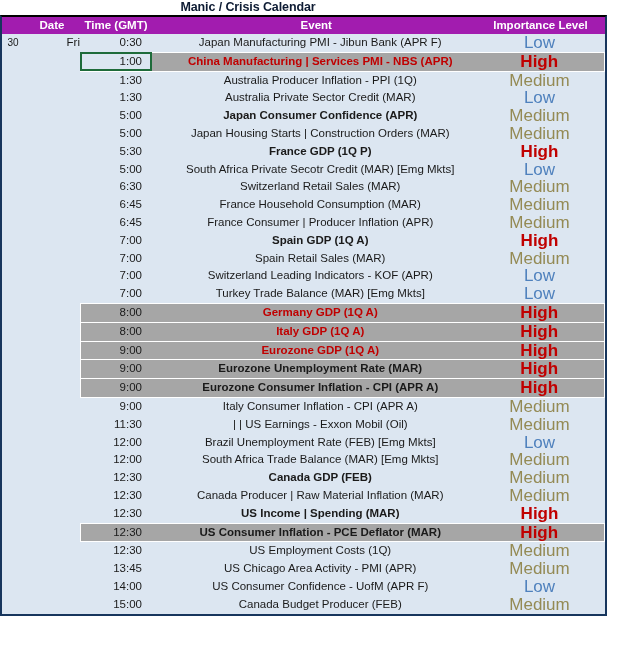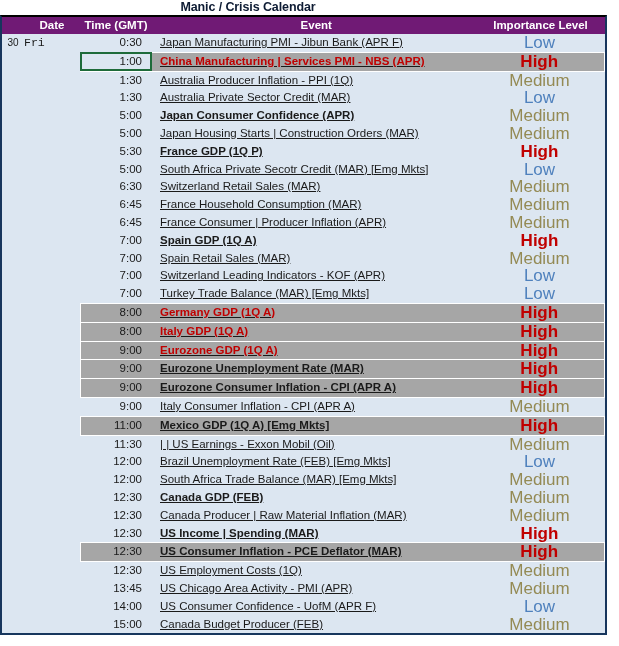--- a/index.html
+++ b/index.html
@@ -47,21 +47,21 @@
 
   table.cal {
     width: 100%;
     border-collapse: collapse;
     table-layout: fixed;
     background: #dce6f1;
   }
 
   
   thead th {
-    background: #701a75;
+    background: #a21caf;
     color: #ffffff;
     font-size: 11.5px;
     font-weight: bold;
     height: 17px;
     padding: 0;
     line-height: 17px;
     border: none;
     margin-top: 29px;
   }
   th.h-daynum { width: 22px; }
@@ -77,23 +77,23 @@
     font-size: 11.5px;
     color: #1a1a1a;
     line-height: 17.8px;
     height: 17.8px;
     border: none;
     white-space: nowrap;
     overflow: hidden;
   }
 
   td.c-daynum { text-align: center; font-size: 10px; }
-  td.c-dow    { text-align: left; font-size: 11.5px; font-family: Liberation Mono, monospace; }
+  td.c-dow    { text-align: right; font-size: 11.5px; }
   td.c-time   { text-align: right; padding-right: 10px; }
-  td.c-event  { text-align: left; padding-left: 8px; text-decoration: underline; }
+  td.c-event  { text-align: center; padding-left: 8px; }
   td.c-imp    { text-align: center; padding-right: 6px; font-size: 17px; }
 
   
   .imp-low    { color: #4f81bd; }
   .imp-medium { color: #948a54; }
   .imp-high   { color: #c00000; font-weight: bold; }
 
   
   .ev-bold { font-weight: bold; }
   .ev-red  { color: #c00000; font-weight: bold; }
@@ -286,27 +286,20 @@
             <td class="c-event"><span class="ev-bold">Eurozone Consumer Inflation - CPI (APR A)</span></td>
             <td class="c-imp"><span class="imp-high">High</span></td>
           </tr>
           <tr>
             <td class="c-daynum"></td>
             <td class="c-dow"></td>
             <td class="c-time">9:00</td>
             <td class="c-event"><span class="">Italy Consumer Inflation - CPI (APR A)</span></td>
             <td class="c-imp"><span class="imp-medium">Medium</span></td>
           </tr>
-          <tr class="hl">
-            <td class="c-daynum"></td>
-            <td class="c-dow"></td>
-            <td class="c-time">11:00</td>
-            <td class="c-event"><span class="ev-bold">Mexico GDP (1Q A) [Emg Mkts]</span></td>
-            <td class="c-imp"><span class="imp-high">High</span></td>
-          </tr>
           <tr>
             <td class="c-daynum"></td>
             <td class="c-dow"></td>
             <td class="c-time">11:30</td>
             <td class="c-event"><span class="">| | US Earnings - Exxon Mobil (Oil)</span></td>
             <td class="c-imp"><span class="imp-medium">Medium</span></td>
           </tr>
           <tr>
             <td class="c-daynum"></td>
             <td class="c-dow"></td>

